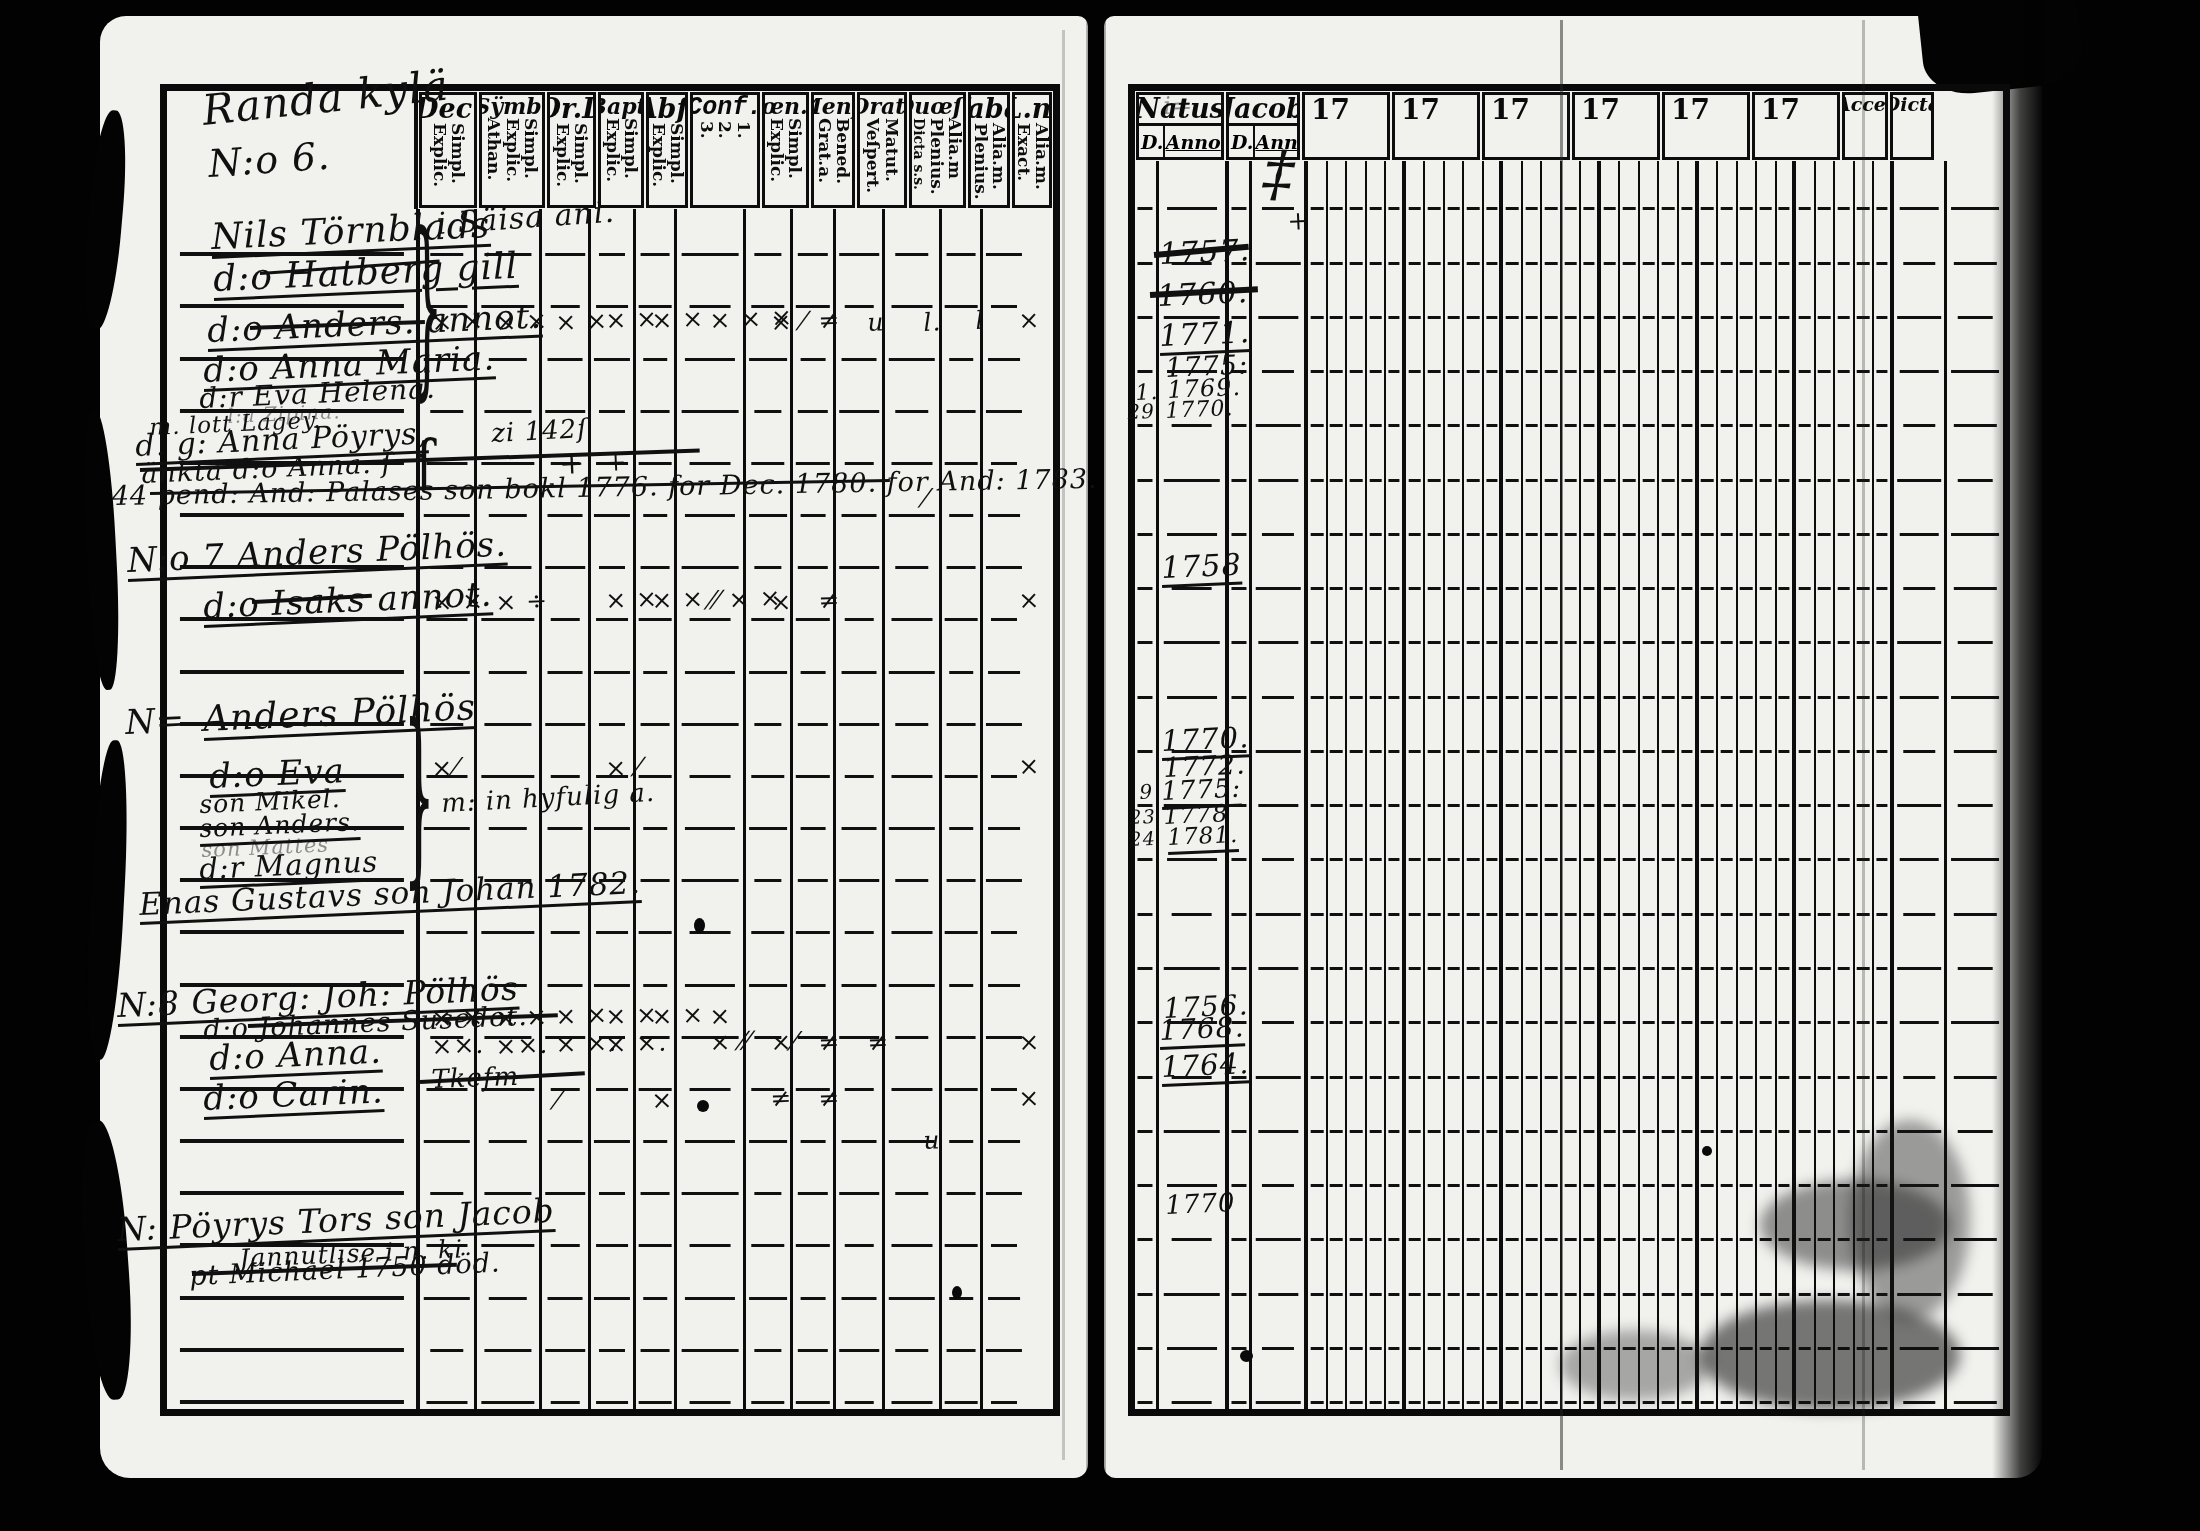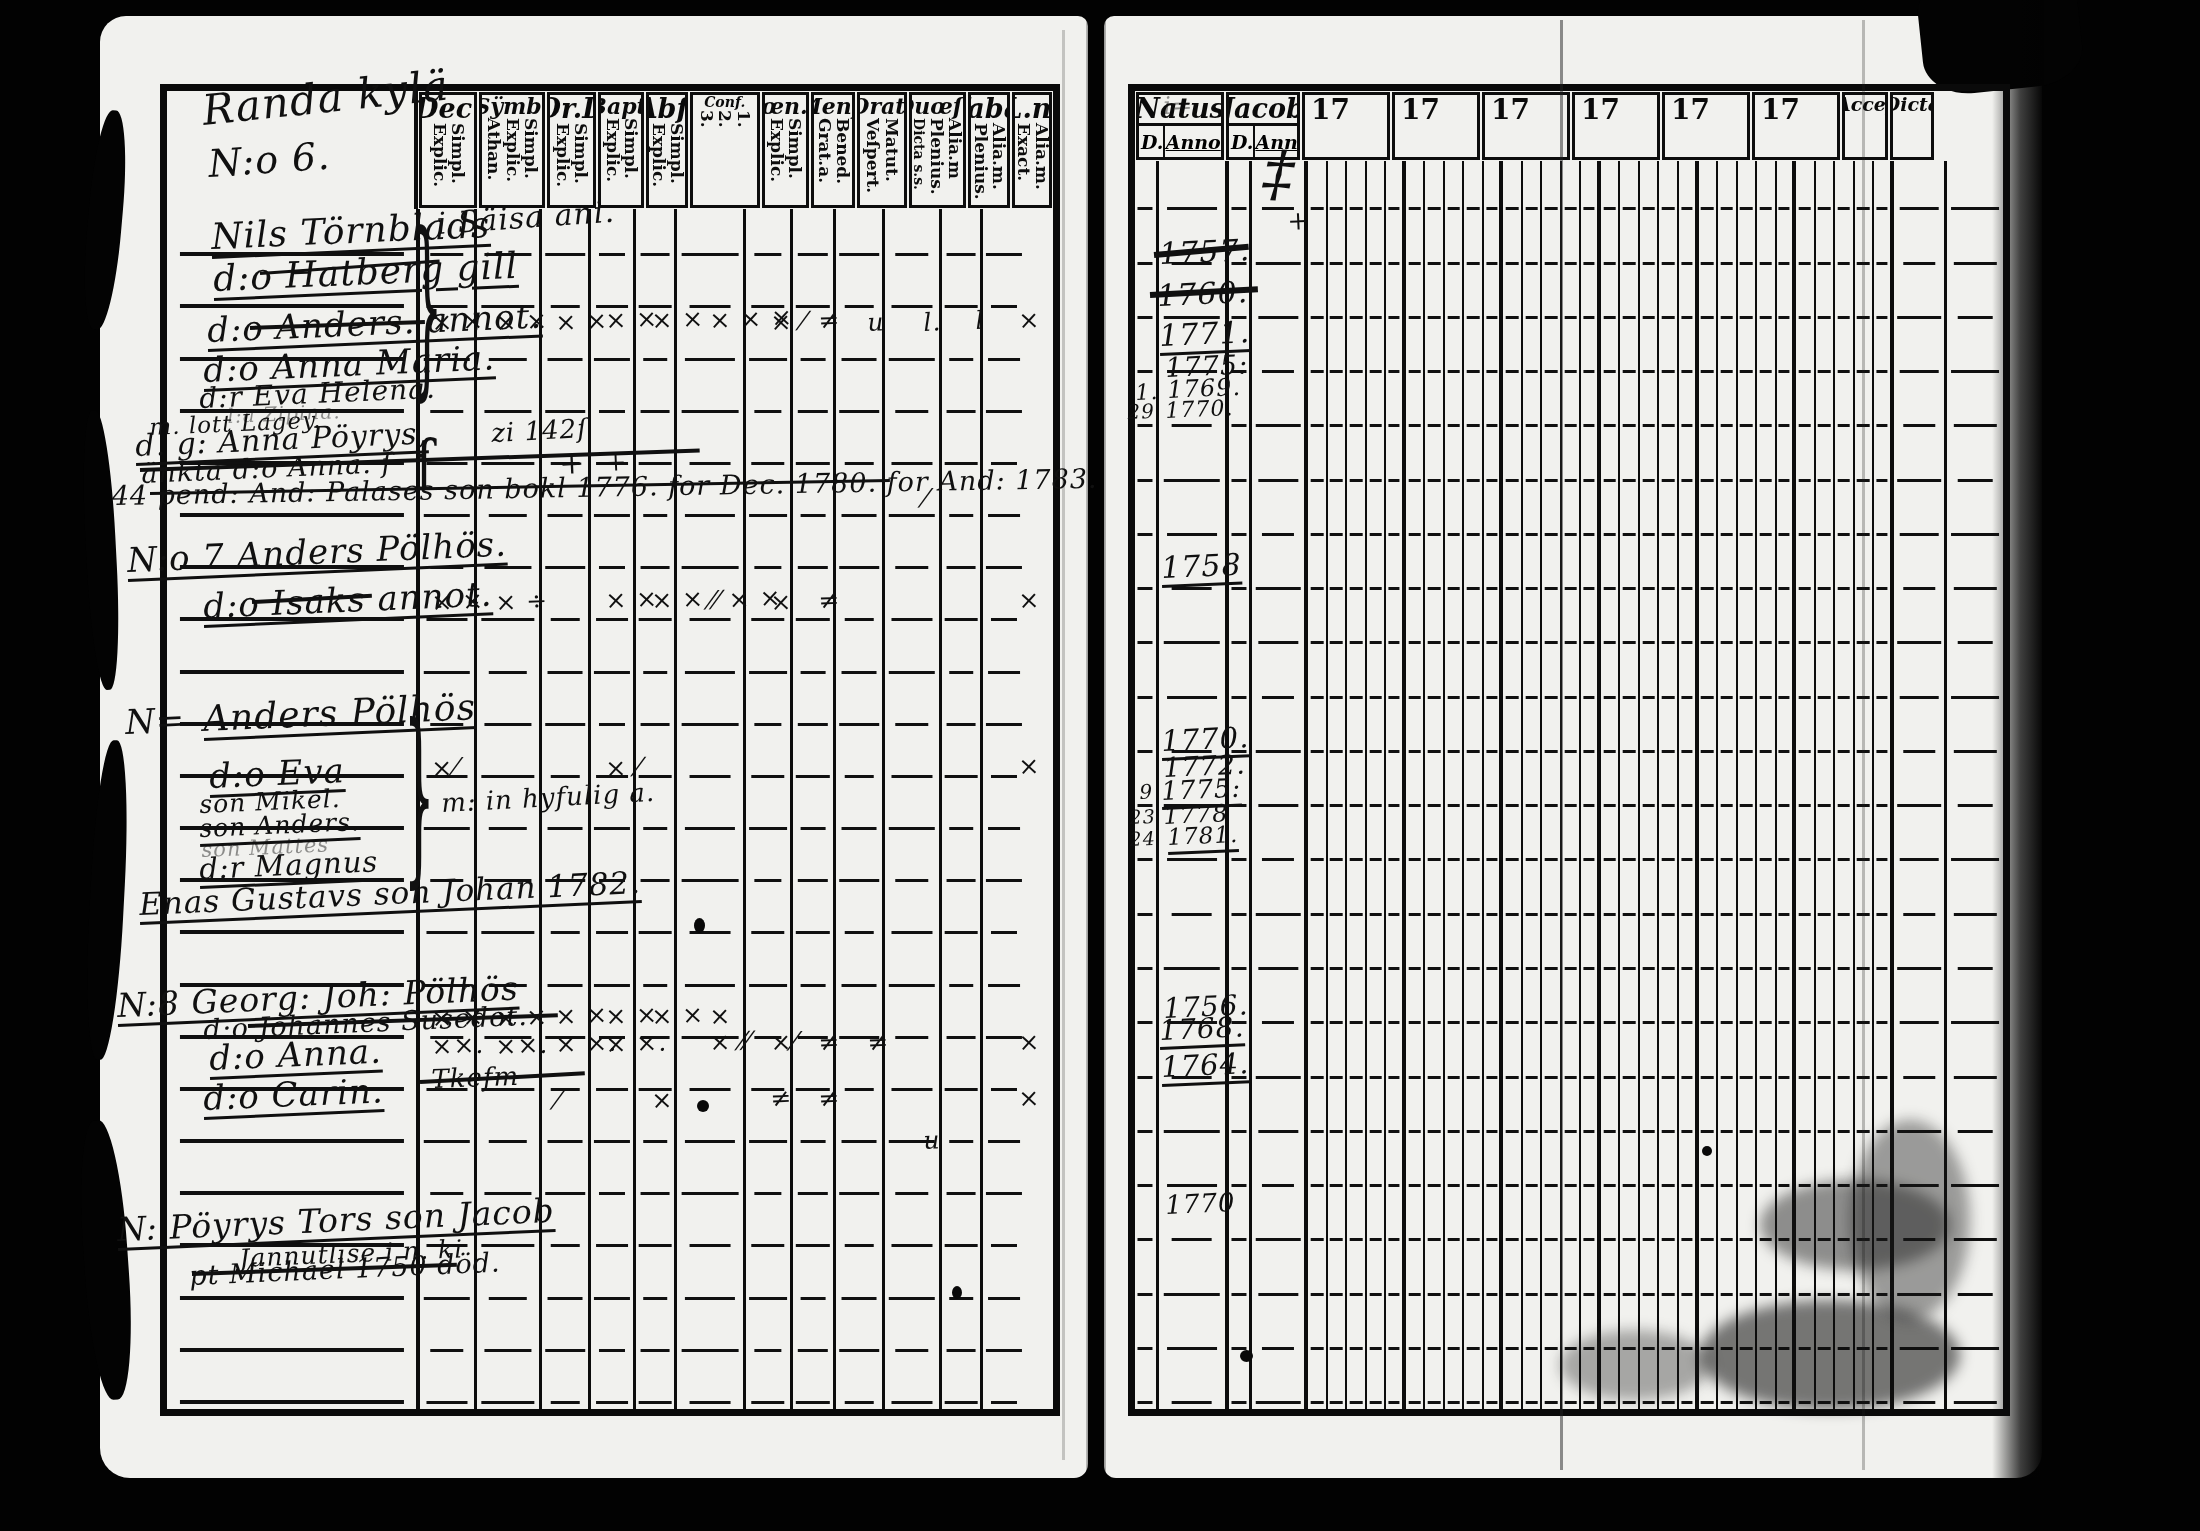--- a/index.html
+++ b/index.html
@@ -96,21 +96,21 @@
           </div>
         </div>
         <div class="hcell" style="width: 42px;">
           <div class="hlabel">Abſ.</div>
           <div class="hsubs">
             <span class="vert">Explic.</span>
             <span class="vert">Simpl.</span>
           </div>
         </div>
         <div class="hcell" style="width: 70px;">
-          <div class="hlabel" style="font-size: 14px;">Conf.</div>
+          <div class="hlabel" style="font-size: 25px; font-family: Liberation Mono, monospace;">Conf.</div>
           <div class="hsubs">
             <span class="vert">3.</span>
             <span class="vert">2.</span>
             <span class="vert">1.</span>
           </div>
         </div>
         <div class="hcell" style="width: 48px;">
           <div class="hlabel" style="font-size: 22px;">Cœn.D</div>
           <div class="hsubs">
             <span class="vert">Explic.</span>

